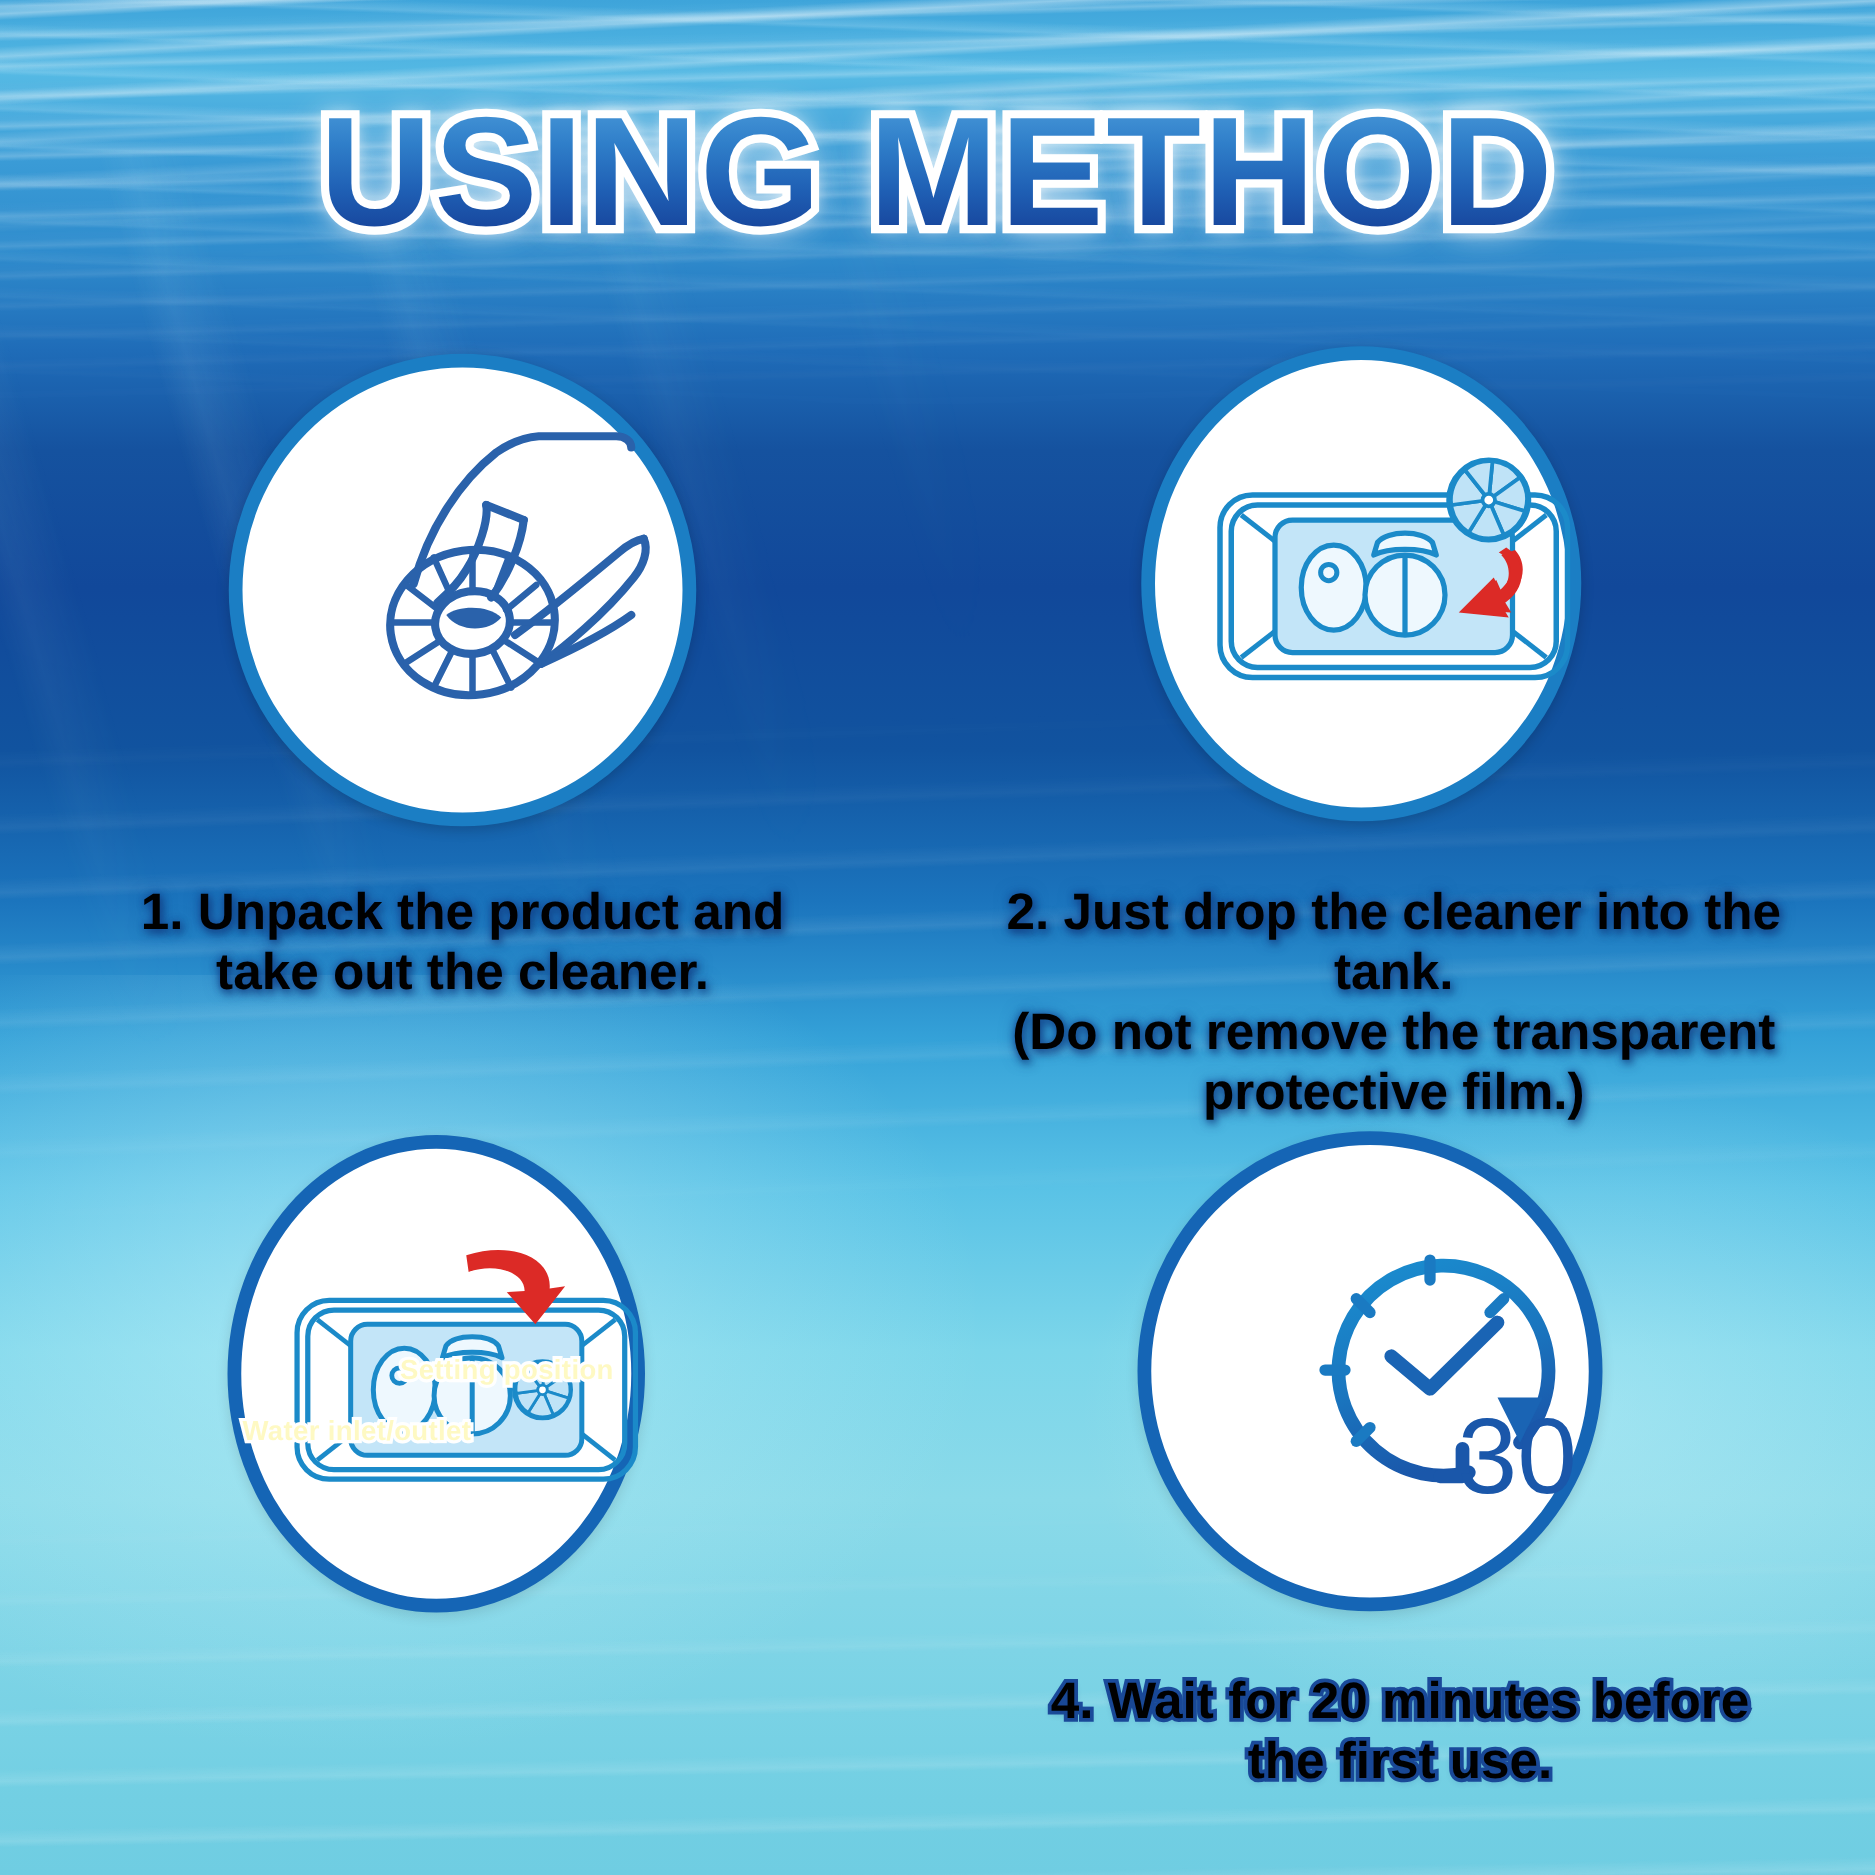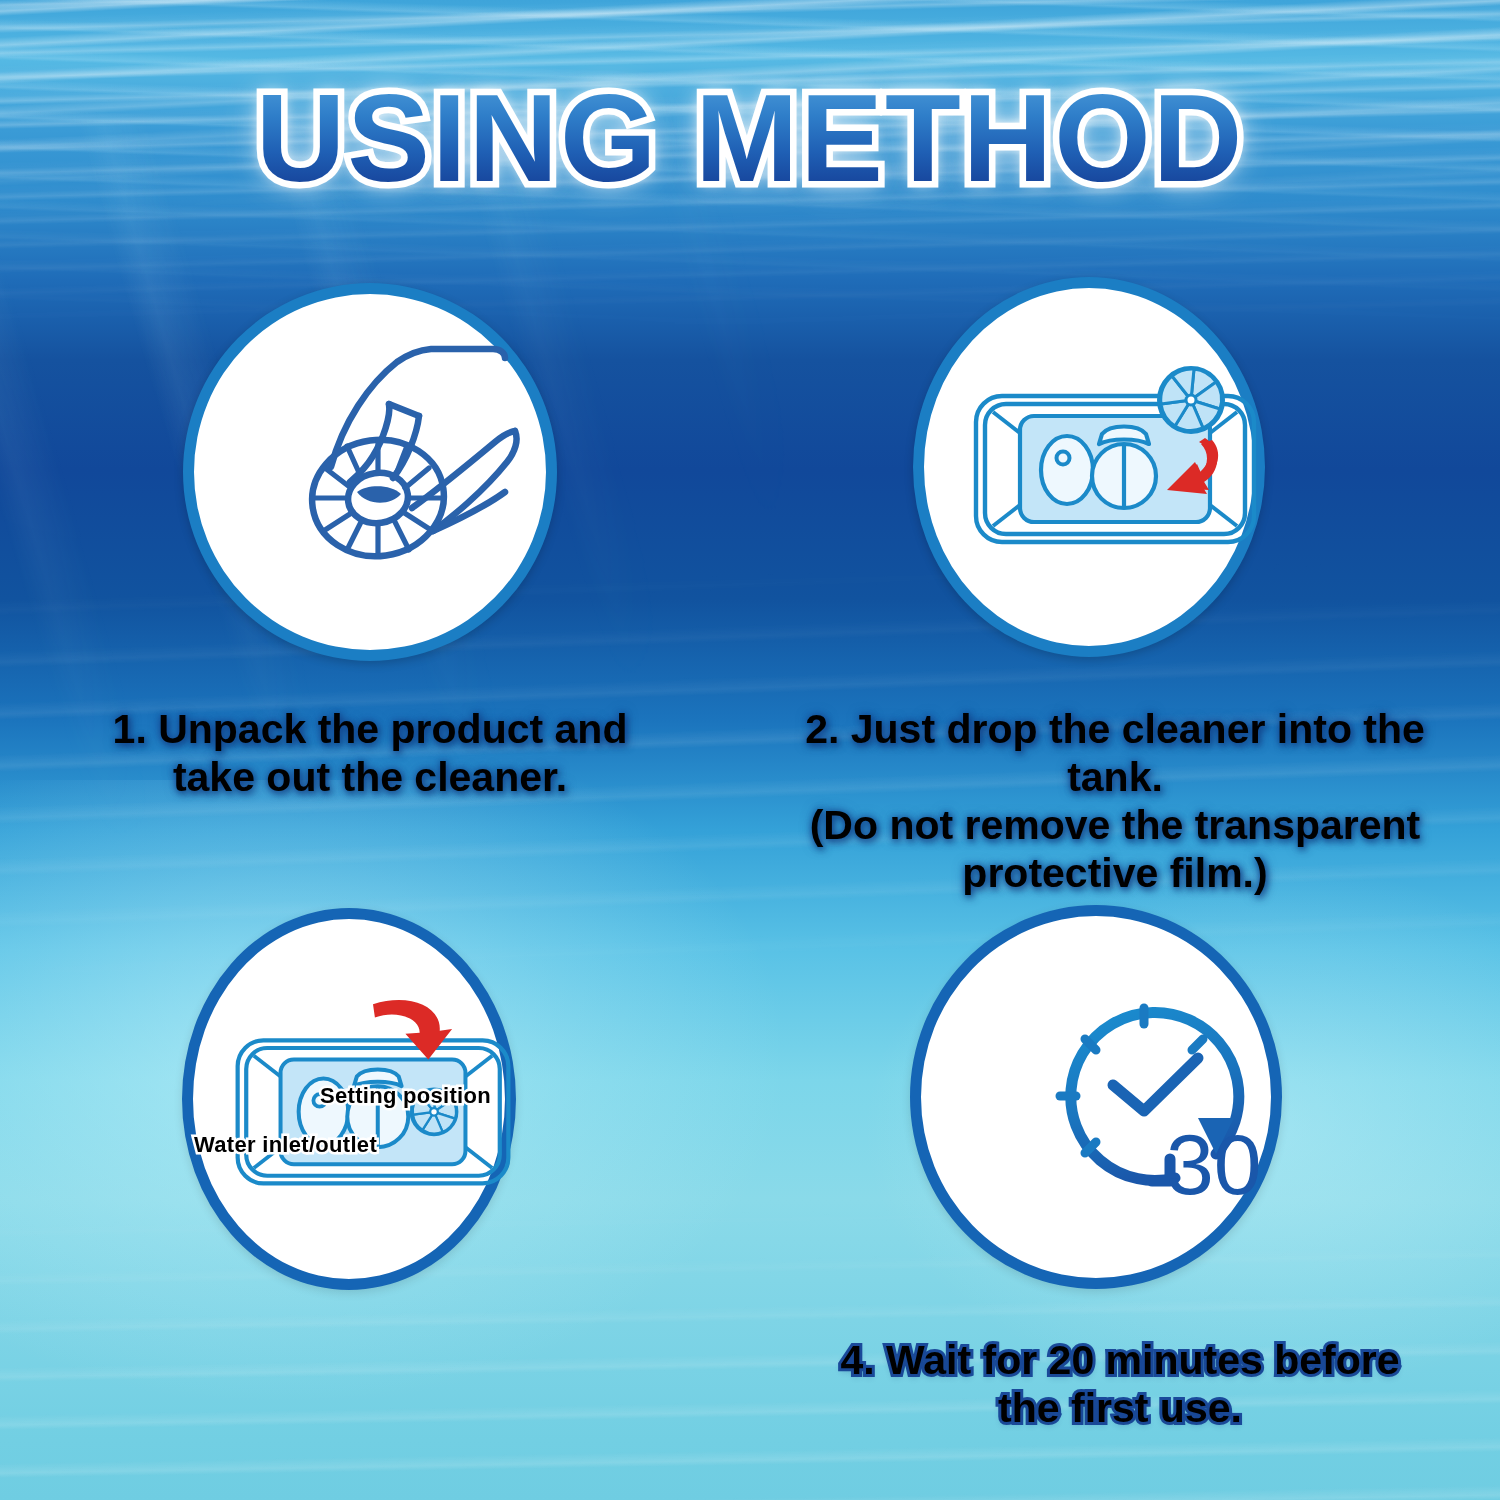--- a/index.html
+++ b/index.html
@@ -229,21 +229,21 @@
     text-shadow: 0 3px 6px rgba(20,60,120,0.30);
   }
   .cap-line { display: block; }
 
   
   .red-label {
     position: absolute;
     font-family: "Liberation Sans", sans-serif;
     font-weight: bold;
     font-size: 22px;
-    color: #000000;
+    color: #fef9c3;
     -webkit-text-stroke: 5px #ffffff;
     paint-order: stroke fill;
     white-space: nowrap;
     letter-spacing: 0.3px;
   }
 </style>
 </head>
 <body>
 
 <div id="stage">

